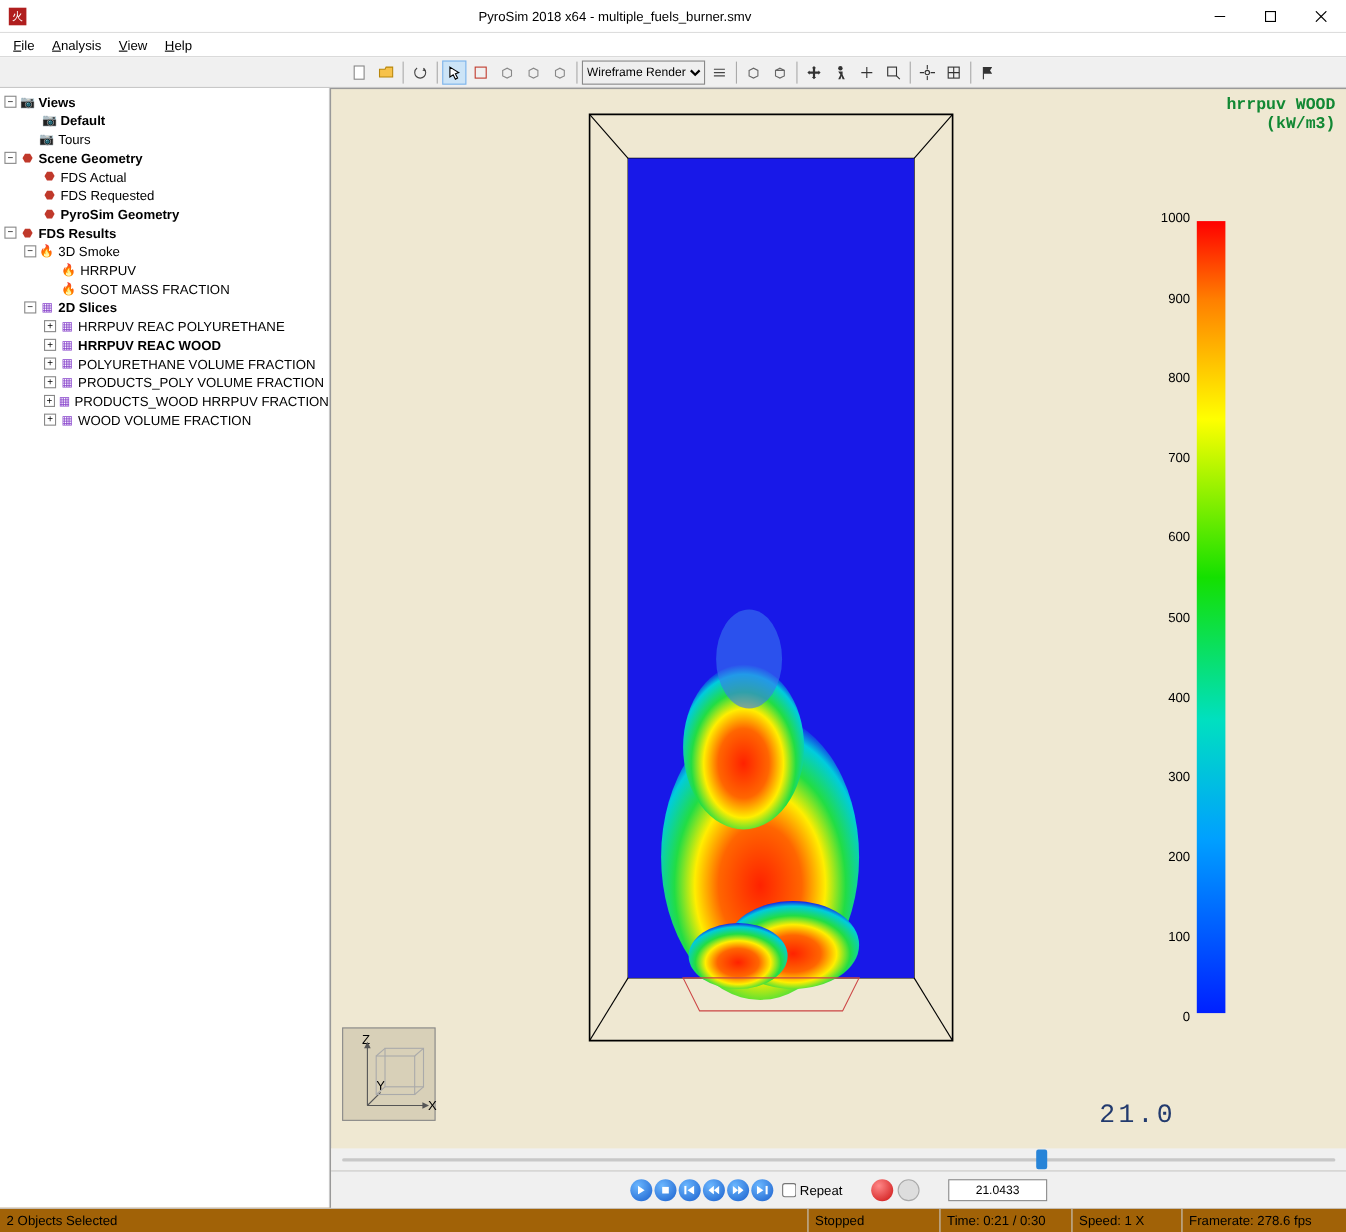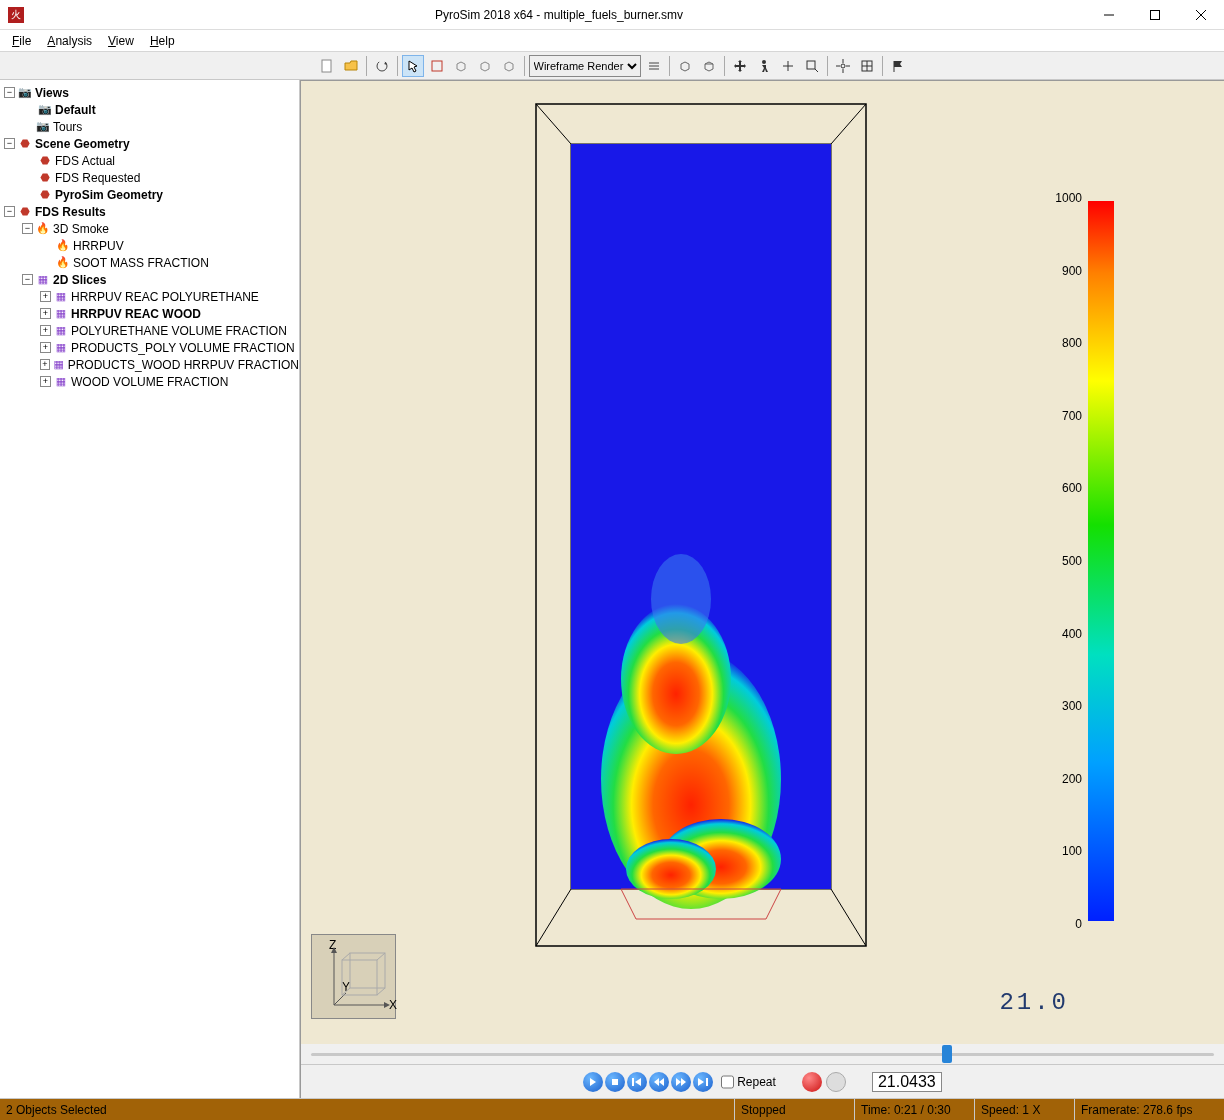--- a/index.html
+++ b/index.html
@@ -23,28 +23,28 @@
 .tree-row .exp.blank { border: none; }
 .tree-row .ticon { width: 14px; height: 14px; display: flex; align-items: center; justify-content: center; font-size: 11px; }
 .tree-row .bold { font-weight: bold; }
 .viewport { flex: 1; background: #efe8d2; position: relative; display: flex; flex-direction: column; border-top: 1px solid #999; border-left: 1px solid #999; }
 .viewarea { flex: 1; position: relative; }
 .axis-widget { position: absolute; left: 10px; bottom: 25px; width: 85px; height: 85px; background: #d8d0b8; border: 1px solid #888; }
 .colorbar-area { position: absolute; right: 10px; top: 6px; width: 180px; text-align: right; }
 .colorbar-title { font-family: "Courier New", monospace; color: #118833; font-size: 15px; font-weight: bold; }
 .colorbar { position: absolute; right: 110px; top: 120px; width: 26px; height: 720px; background: linear-gradient(to bottom, #ff0000 0%, #ff8000 10%, #ffff00 25%, #14e000 45%, #00e0c0 63%, #00a0ff 78%, #0020ff 100%); }
 .colorbar-ticks { position: absolute; right: 142px; top: 110px; height: 740px; display: flex; flex-direction: column; justify-content: space-between; text-align: right; font-family: "Courier New", monospace; font-size: 14px; color: #000; }
-.timecode { position: absolute; right: 155px; bottom: 28px; font-family: "Courier New", monospace; font-size: 24px; color: #223a6e; letter-spacing: 3px; }
+.timecode { position: absolute; right: 155px; bottom: 16px; font-family: "Courier New", monospace; font-size: 24px; color: #223a6e; letter-spacing: 3px; }
 .scene-box { position: absolute; left: 230px; top: 18px; width: 340px; height: 852px; }
 .play-row { height: 34px; background: #f0f0f0; border-top: 1px solid #c8c8c8; display: flex; align-items: center; justify-content: center; gap: 2px; position: relative; }
 .play-row .pbtn { width: 20px; height: 20px; border-radius: 50%; background: radial-gradient(circle at 35% 30%, #6bb7ff, #1a5fcc); display: flex; align-items: center; justify-content: center; color: #fff; font-size: 9px; }
 .play-row .chk { display: flex; gap: 3px; margin: 0 6px; }
 .play-row .rec { width: 20px; height: 20px; border-radius: 50%; background: radial-gradient(circle at 35% 30%, #ff8888, #cc1111); margin-left: 18px; }
 .play-row .stoprec { width: 20px; height: 20px; border-radius: 50%; background: #ddd; border: 1px solid #aaa; margin-left: 2px; }
-.play-row .timefield { width: 70px; height: 20px; border: 1px solid #888; text-align: center; margin-left: 24px; font-size: 16px; background: #fff; }
+.play-row .timefield { width: 90px; height: 20px; border: 1px solid #888; text-align: center; margin-left: 24px; font-size: 11px; background: #fff; }
 .slider-row { height: 20px; background: #f0f0f0; position: relative; }
 .slider-track { position: absolute; left: 10px; right: 10px; top: 9px; height: 3px; background: #c8c8c8; border-radius: 2px; }
 .slider-thumb { position: absolute; top: 1px; width: 10px; height: 18px; background: #2784d8; border-radius: 2px; }
 .statusbar { height: 22px; background: #a16207; border-top: 1px solid #c8c8c8; display: flex; align-items: center; font-size: 11px; }
 .statusbar .cell { padding: 0 6px; border-left: 1px solid #c8c8c8; height: 100%; display: flex; align-items: center; }
 .statusbar .cell:first-child { border-left: none; flex: 1; }
 svg { display: block; }
 </style>
 </head>
 <body>
@@ -312,20 +312,24 @@
           <ellipse cx="145" cy="580" rx="55" ry="75" fill="url(#flame)"></ellipse>
           <ellipse cx="190" cy="760" rx="60" ry="40" fill="url(#flame)"></ellipse>
           <ellipse cx="140" cy="770" rx="45" ry="30" fill="url(#flame)"></ellipse>
 
           <ellipse cx="150" cy="500" rx="30" ry="45" fill="#3878f0" opacity="0.6"></ellipse>
 
           <polygon points="105,820 235,820 250,790 90,790" fill="none" stroke="#cc4444" stroke-width="1"></polygon>
         </svg>
       </div>
 
+      <div class="colorbar-area">
+        <div class="colorbar-title">hrrpuv WOOD</div>
+        <div class="colorbar-title">(kW/m3)</div>
+      </div>
       <div class="colorbar"></div>
       <div class="colorbar-ticks">
         <div>1000</div>
         <div>900</div>
         <div>800</div>
         <div>700</div>
         <div>600</div>
         <div>500</div>
         <div>400</div>
         <div>300</div>

